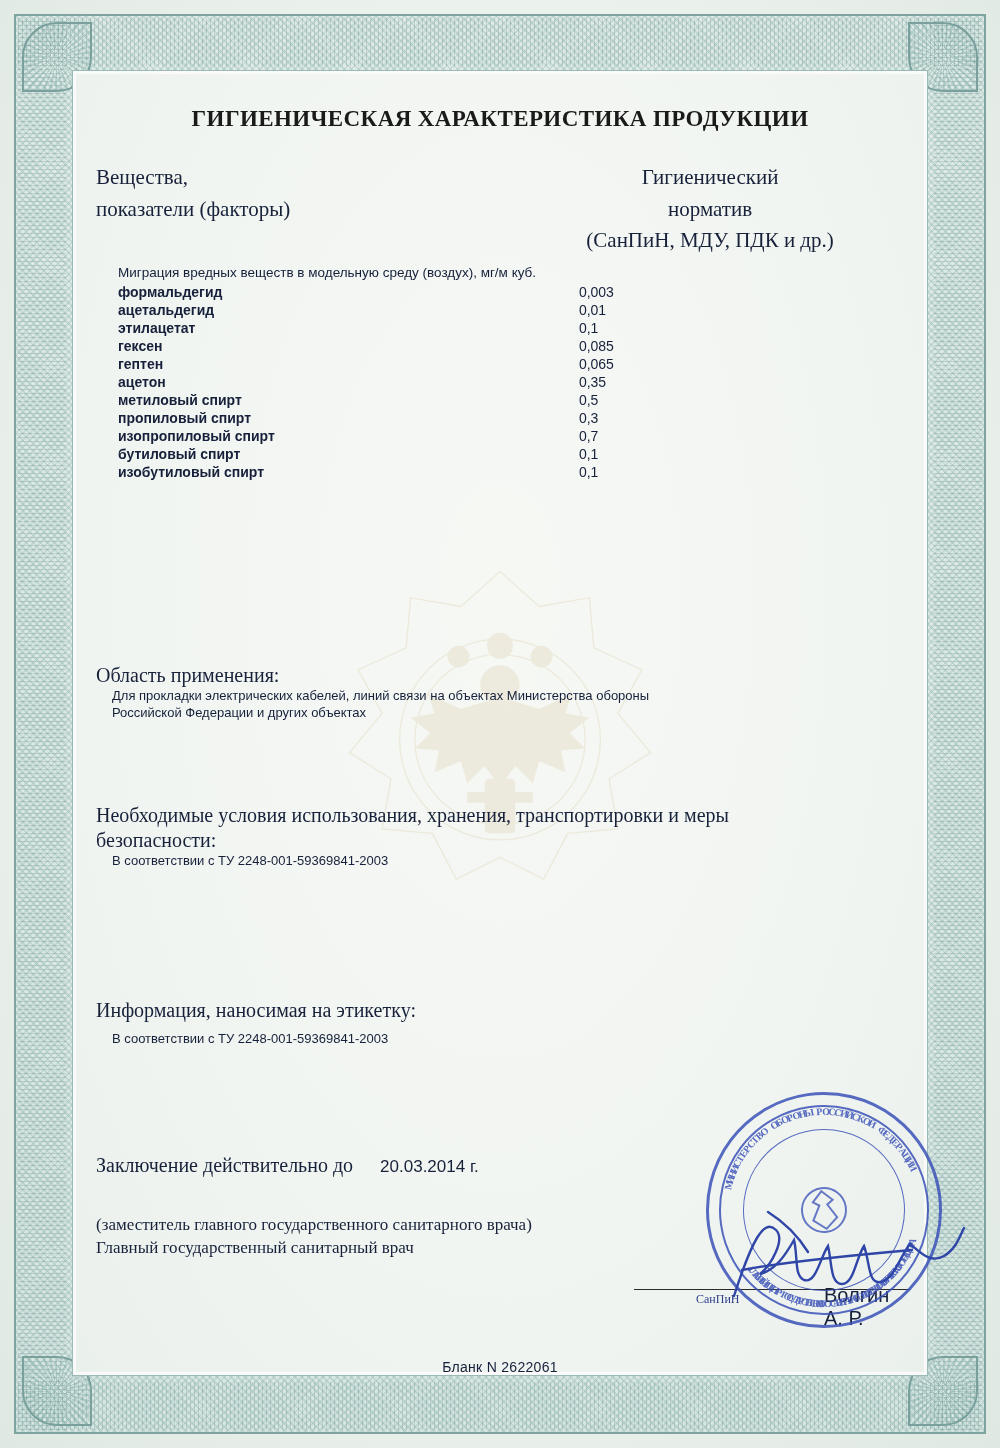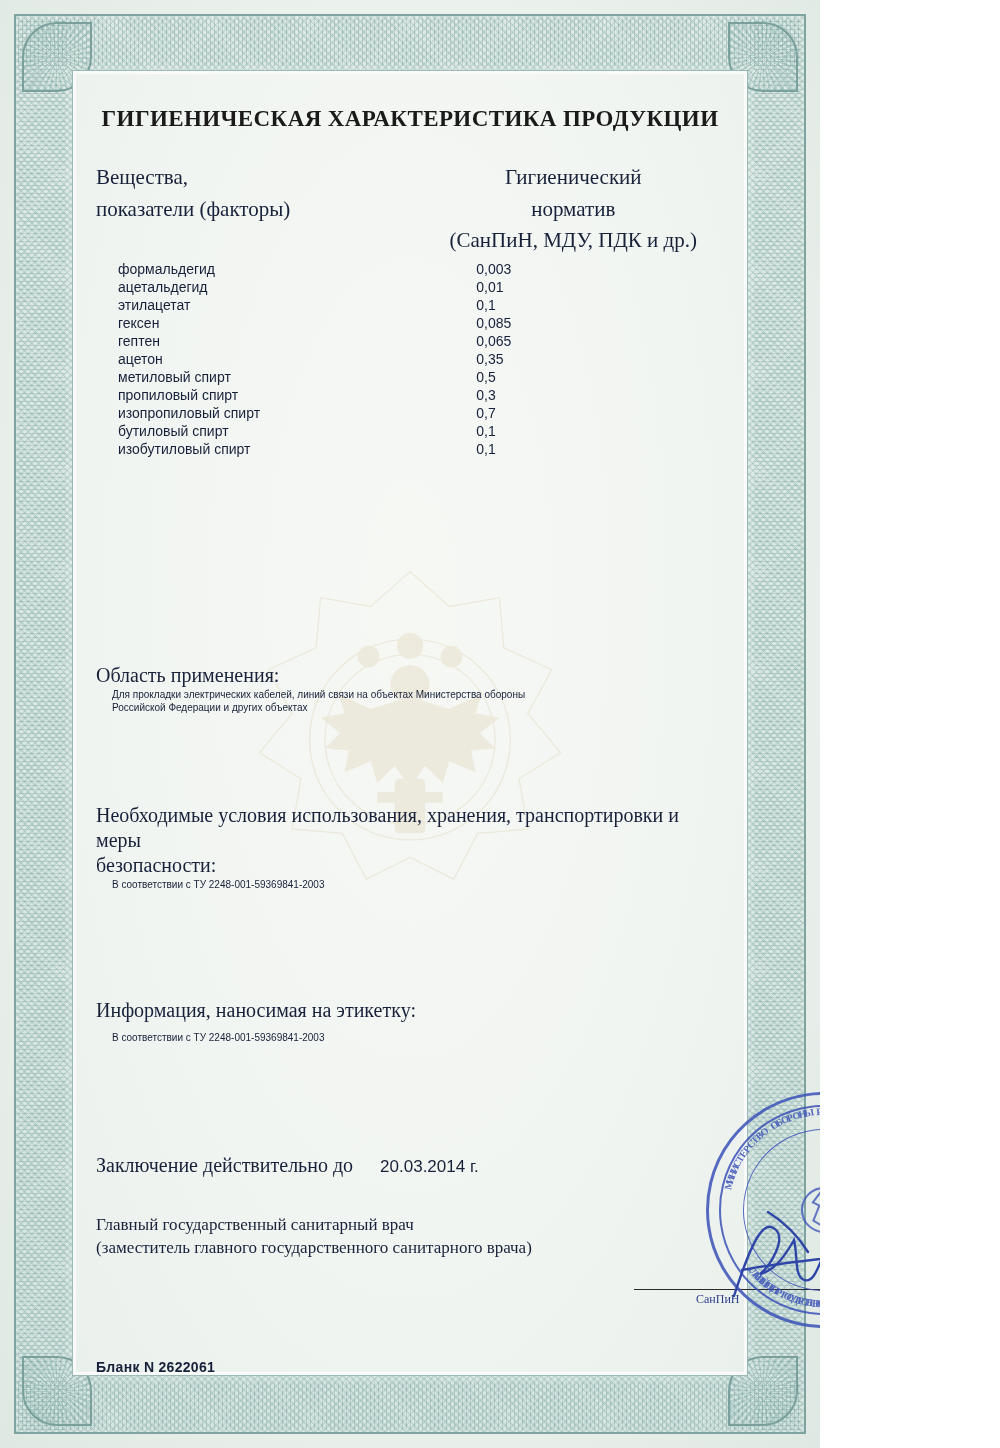--- a/index.html
+++ b/index.html
@@ -9,21 +9,21 @@
   }
   body {
     width: 1000px;
     height: 1448px;
     font-family: "Liberation Serif", serif;
     overflow: hidden;
   }
 
   .page {
     position: relative;
-    width: 820px;
+    width: 1000px;
     height: 1448px;
     background:
       radial-gradient(ellipse at 50% 45%, #f3f6f2 0%, #eef3ef 45%, #e7eee9 75%, #dfe8e2 100%);
     overflow: hidden;
   }
 
   
   .border-outer {
     position: absolute;
     left: 14px; top: 14px; right: 14px; bottom: 14px;
@@ -127,34 +127,34 @@
     border-collapse: collapse;
     width: 92%;
     font-family: "Liberation Sans", sans-serif;
     font-size: 14px;
     color: #16203a;
   }
   table.substances td {
     padding: 1px 0;
     vertical-align: top;
   }
-  table.substances td.name { width: 62%; }
+  table.substances td.name { width: 62%; font-weight: bold; }
   table.substances td.value { width: 38%; }
 
   .section {
     margin-top: 26px;
   }
   .section-title {
     font-size: 20px;
     color: #17213a;
     line-height: 1.25;
   }
   .section-body {
     font-family: "Liberation Sans", sans-serif;
-    font-size: 10px;
+    font-size: 13px;
     color: #16203a;
     margin-left: 16px;
     line-height: 1.3;
   }
 
   .pos-application { position: absolute; left: 0; right: 0; top: 545px; }
   .pos-conditions  { position: absolute; left: 0; right: 0; top: 685px; }
   .pos-label-info  { position: absolute; left: 0; right: 0; top: 880px; }
 
   .conclusion {
@@ -202,23 +202,23 @@
     font-family: "Liberation Sans", sans-serif;
     font-size: 20px;
     color: #16203a;
   }
 
   .blank-no {
     position: absolute;
     left: 0;
     right: 0;
     top: 1267px;
-    text-align: left;
+    text-align: center;
     font-family: "Liberation Sans", sans-serif;
-    font-weight: bold;
+    font-weight: normal;
     font-size: 14px;
     color: #16203a;
     letter-spacing: .3px;
   }
 
   
   .hologram {
     position: absolute;
     left: 456px;
     top: 1004px;
@@ -366,20 +366,21 @@
         <div>Вещества,</div>
         <div>показатели (факторы)</div>
       </div>
       <div class="col-right">
         <div>Гигиенический</div>
         <div>норматив</div>
         <div>(СанПиН, МДУ, ПДК и др.)</div>
       </div>
     </div>
 
+    <div class="subst-note">Миграция вредных веществ в модельную среду (воздух), мг/м куб.</div>
 
     <table class="substances">
       <tbody id="substances-body">
           <tr>
             <td class="name">формальдегид</td>
             <td class="value">0,003</td>
           </tr>
           <tr>
             <td class="name">ацетальдегид</td>
             <td class="value">0,01</td>
@@ -439,22 +440,22 @@
       <div class="section-title">Информация,  наносимая на этикетку:</div>
       <div class="section-body" style="margin-top:8px;">В соответствии с ТУ 2248-001-59369841-2003</div>
     </div>
 
     <div class="conclusion">
       <span>Заключение действительно до</span>
       <span class="date">20.03.2014 г.</span>
     </div>
 
     <div class="signer">
+      <div>(заместитель главного государственного санитарного врача)</div>
       <div>Главный государственный санитарный врач</div>
-      <div>(заместитель главного государственного санитарного врача)</div>
     </div>
 
     <div class="sign-line"></div>
     <div class="sign-caption">СанПиН</div>
     <div class="signer-name">Волгин А. Р.</div>
 
     <div class="blank-no">Бланк N 2622061</div>
 
 
     <div class="stamp">

